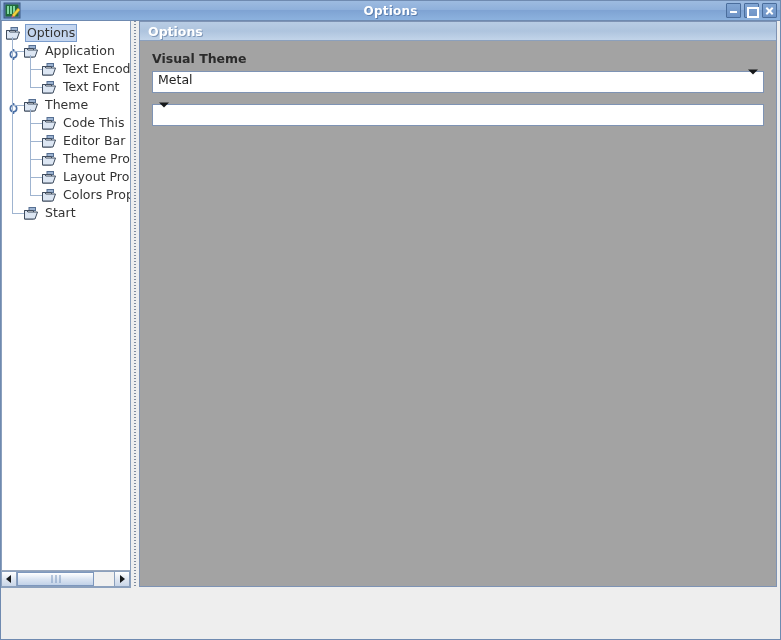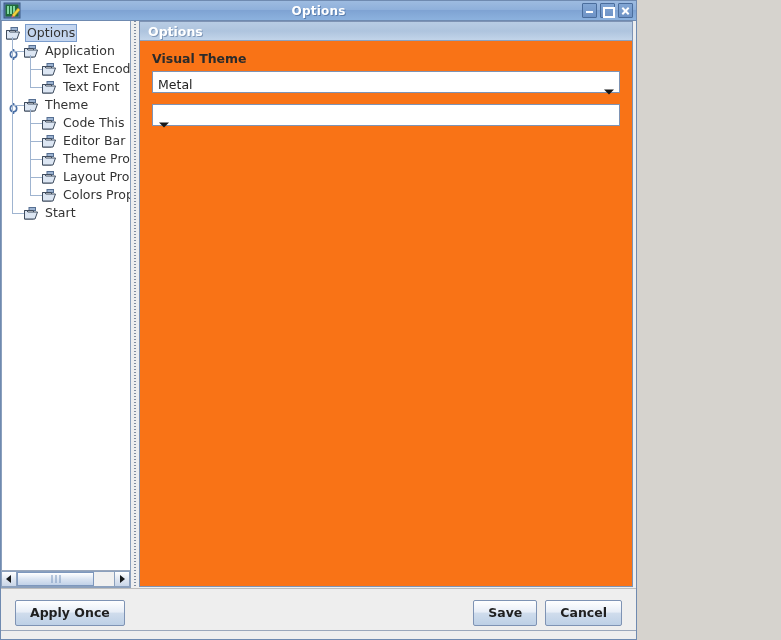--- a/index.html
+++ b/index.html
@@ -6,21 +6,21 @@
     margin: 0;
     padding: 0;
     background: #d6d3ce;
   }
   body {
     font-family: "DejaVu Sans", "Liberation Sans", sans-serif;
     -webkit-font-smoothing: none;
   }
   #app {
     position: relative;
-    width: 637px;
+    width: 781px;
     height: 640px;
     overflow: hidden;
     background: #eeeeee;
     border: 1px solid #6f8ab0;
     box-sizing: border-box;
   }
 
   
   .titlebar {
     position: relative;
@@ -264,34 +264,34 @@
     font-size: 12.5px;
     font-weight: bold;
     color: #ffffff;
     padding-left: 8px;
     text-shadow: 1px 1px 0 #8098b8;
   }
   .pane-body {
     flex: 1 1 auto;
     position: relative;
     padding: 10px 12px 0 12px;
-    background: #f97316;
+    background: #a3a3a3;
   }
   .field-label {
     font-size: 12.5px;
     font-weight: bold;
     color: #2b2b2b;
     margin-bottom: 5px;
   }
   .combo {
     height: 22px;
     background: #ffffff;
     border: 1px solid #7e93b4;
     display: flex;
-    align-items: flex-end;
+    align-items: flex-start;
     box-sizing: border-box;
     margin-bottom: 11px;
     cursor: pointer;
   }
   .combo .val {
     flex: 1 1 auto;
     display: flex;
     align-items: center;
     padding-left: 5px;
     font-size: 12.5px;
@@ -580,21 +580,14 @@
         <div class="combo">
           <div class="arrow-btn">
               <span class="tri"></span>
             </div>
         </div>
 
       </div>
     </div>
   </div>
 
-  <div class="buttonbar">
-    <button class="btn">Apply Once</button>
-    <div class="spacer"></div>
-    <button class="btn">Save</button>
-    <button class="btn">Cancel</button>
-    <div class="bottom-strip"></div>
-  </div>
 
 </div>
 
 </body></html>

